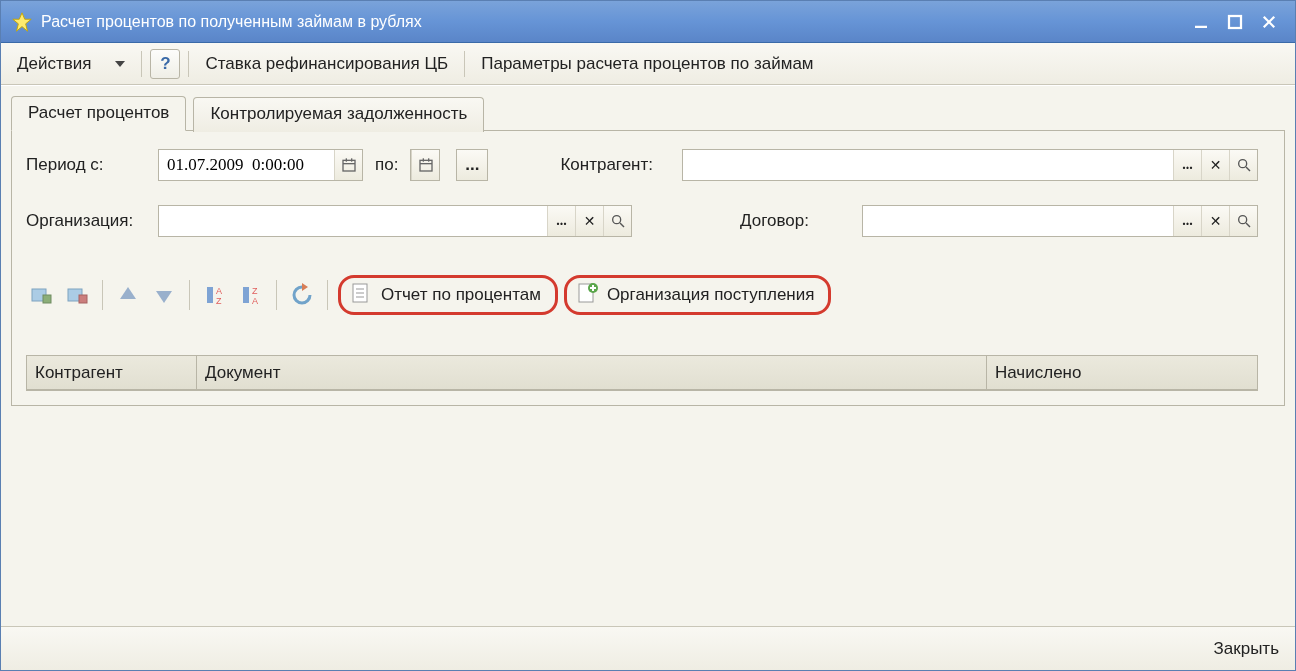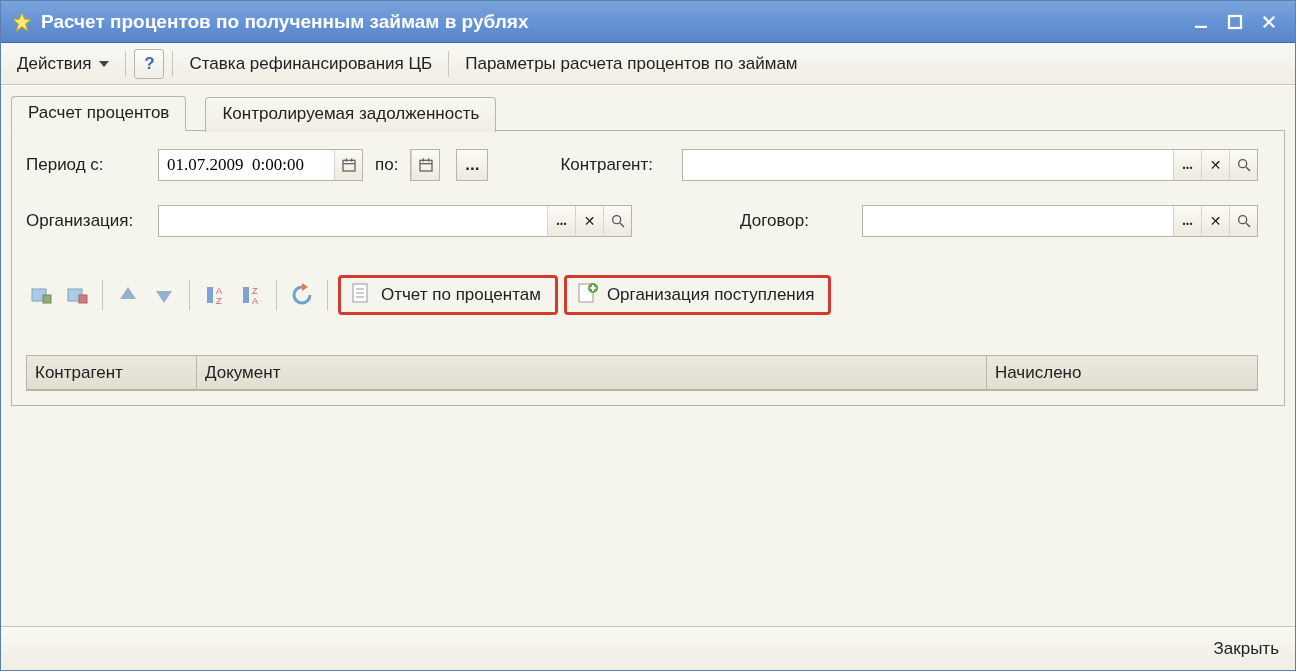--- a/index.html
+++ b/index.html
@@ -17,54 +17,54 @@
     display: flex;
     align-items: center;
     color: #fff;
     padding: 0 6px;
     border-bottom: 1px solid #3a6aa8;
   }
   .titlebar .app-icon {
     width: 22px; height: 22px; margin-right: 8px; margin-left: 4px;
     display: inline-flex; align-items: center; justify-content: center;
   }
-  .titlebar .title { font-weight: bold; flex: 1; font-size: 19px; }
+  .titlebar .title { font-weight: normal; flex: 1; font-size: 16px; }
   .win-controls { display: flex; gap: 6px; align-items: center; padding-right: 6px; }
   .win-btn { width: 28px; height: 24px; display:flex; align-items:center; justify-content:center; color:#fff; cursor:pointer; }
   .win-btn svg { width: 18px; height: 18px; }
   .menubar {
     background: linear-gradient(#f9f8f3, #efede3);
     border-bottom: 1px solid #c9c6b8;
     display: flex;
     align-items: center;
     height: 42px;
     padding: 0 8px;
     gap: 4px;
   }
-  .menu-item { padding: 4px 8px; cursor: pointer; display:flex; align-items:center; gap:4px; }
+  .menu-item { padding: 4px 8px; cursor: pointer; display:flex; align-items:center; gap:20px; }
   .menu-sep { width: 1px; height: 26px; background: #c9c6b8; margin: 0 4px; }
   .help-btn {
     width: 30px; height: 30px;
     border: 1px solid #b8b5a6;
     background: linear-gradient(#fdfdfb,#efeee6);
     display: flex; align-items: center; justify-content: center;
     color: #3a6aa8; font-weight: bold;
     border-radius: 3px;
   }
   .client {
     flex: 1;
     background: #f5f4ed;
     border-top: 1px solid #fff;
     padding: 10px 10px 0 10px;
     display: flex; flex-direction: column;
   }
   .tabs-wrap { position: relative; }
   .tabs {
     display: flex;
-    gap: 15px;
+    gap: 3px;
     margin-bottom: -1px;
     position: relative;
     z-index: 2;
   }
   .tab {
     border: 1px solid #b8b5a6;
     border-bottom: none;
     background: linear-gradient(#f9f8f3,#efede3);
     padding: 6px 16px;
     border-radius: 4px 4px 0 0;
@@ -127,21 +127,21 @@
   .ticon {
     width: 30px; height: 30px;
     display:flex; align-items:center; justify-content:center;
     cursor: pointer;
     opacity: 0.85;
   }
   .ticon svg { width: 24px; height: 24px; }
   .bigbtn {
     display:flex; align-items:center; gap:8px;
     border: 3px solid #d43a2e;
-    border-radius: 4px;
+    border-radius: 16px;
     padding: 4px 14px 4px 8px;
     height: 40px;
     background: #f5f4ed;
     cursor: pointer;
   }
   .bigbtn svg { width: 24px; height: 24px; }
   .grid {
     border: 1px solid #b8b5a6;
     background: #fff;
     flex: 1;

